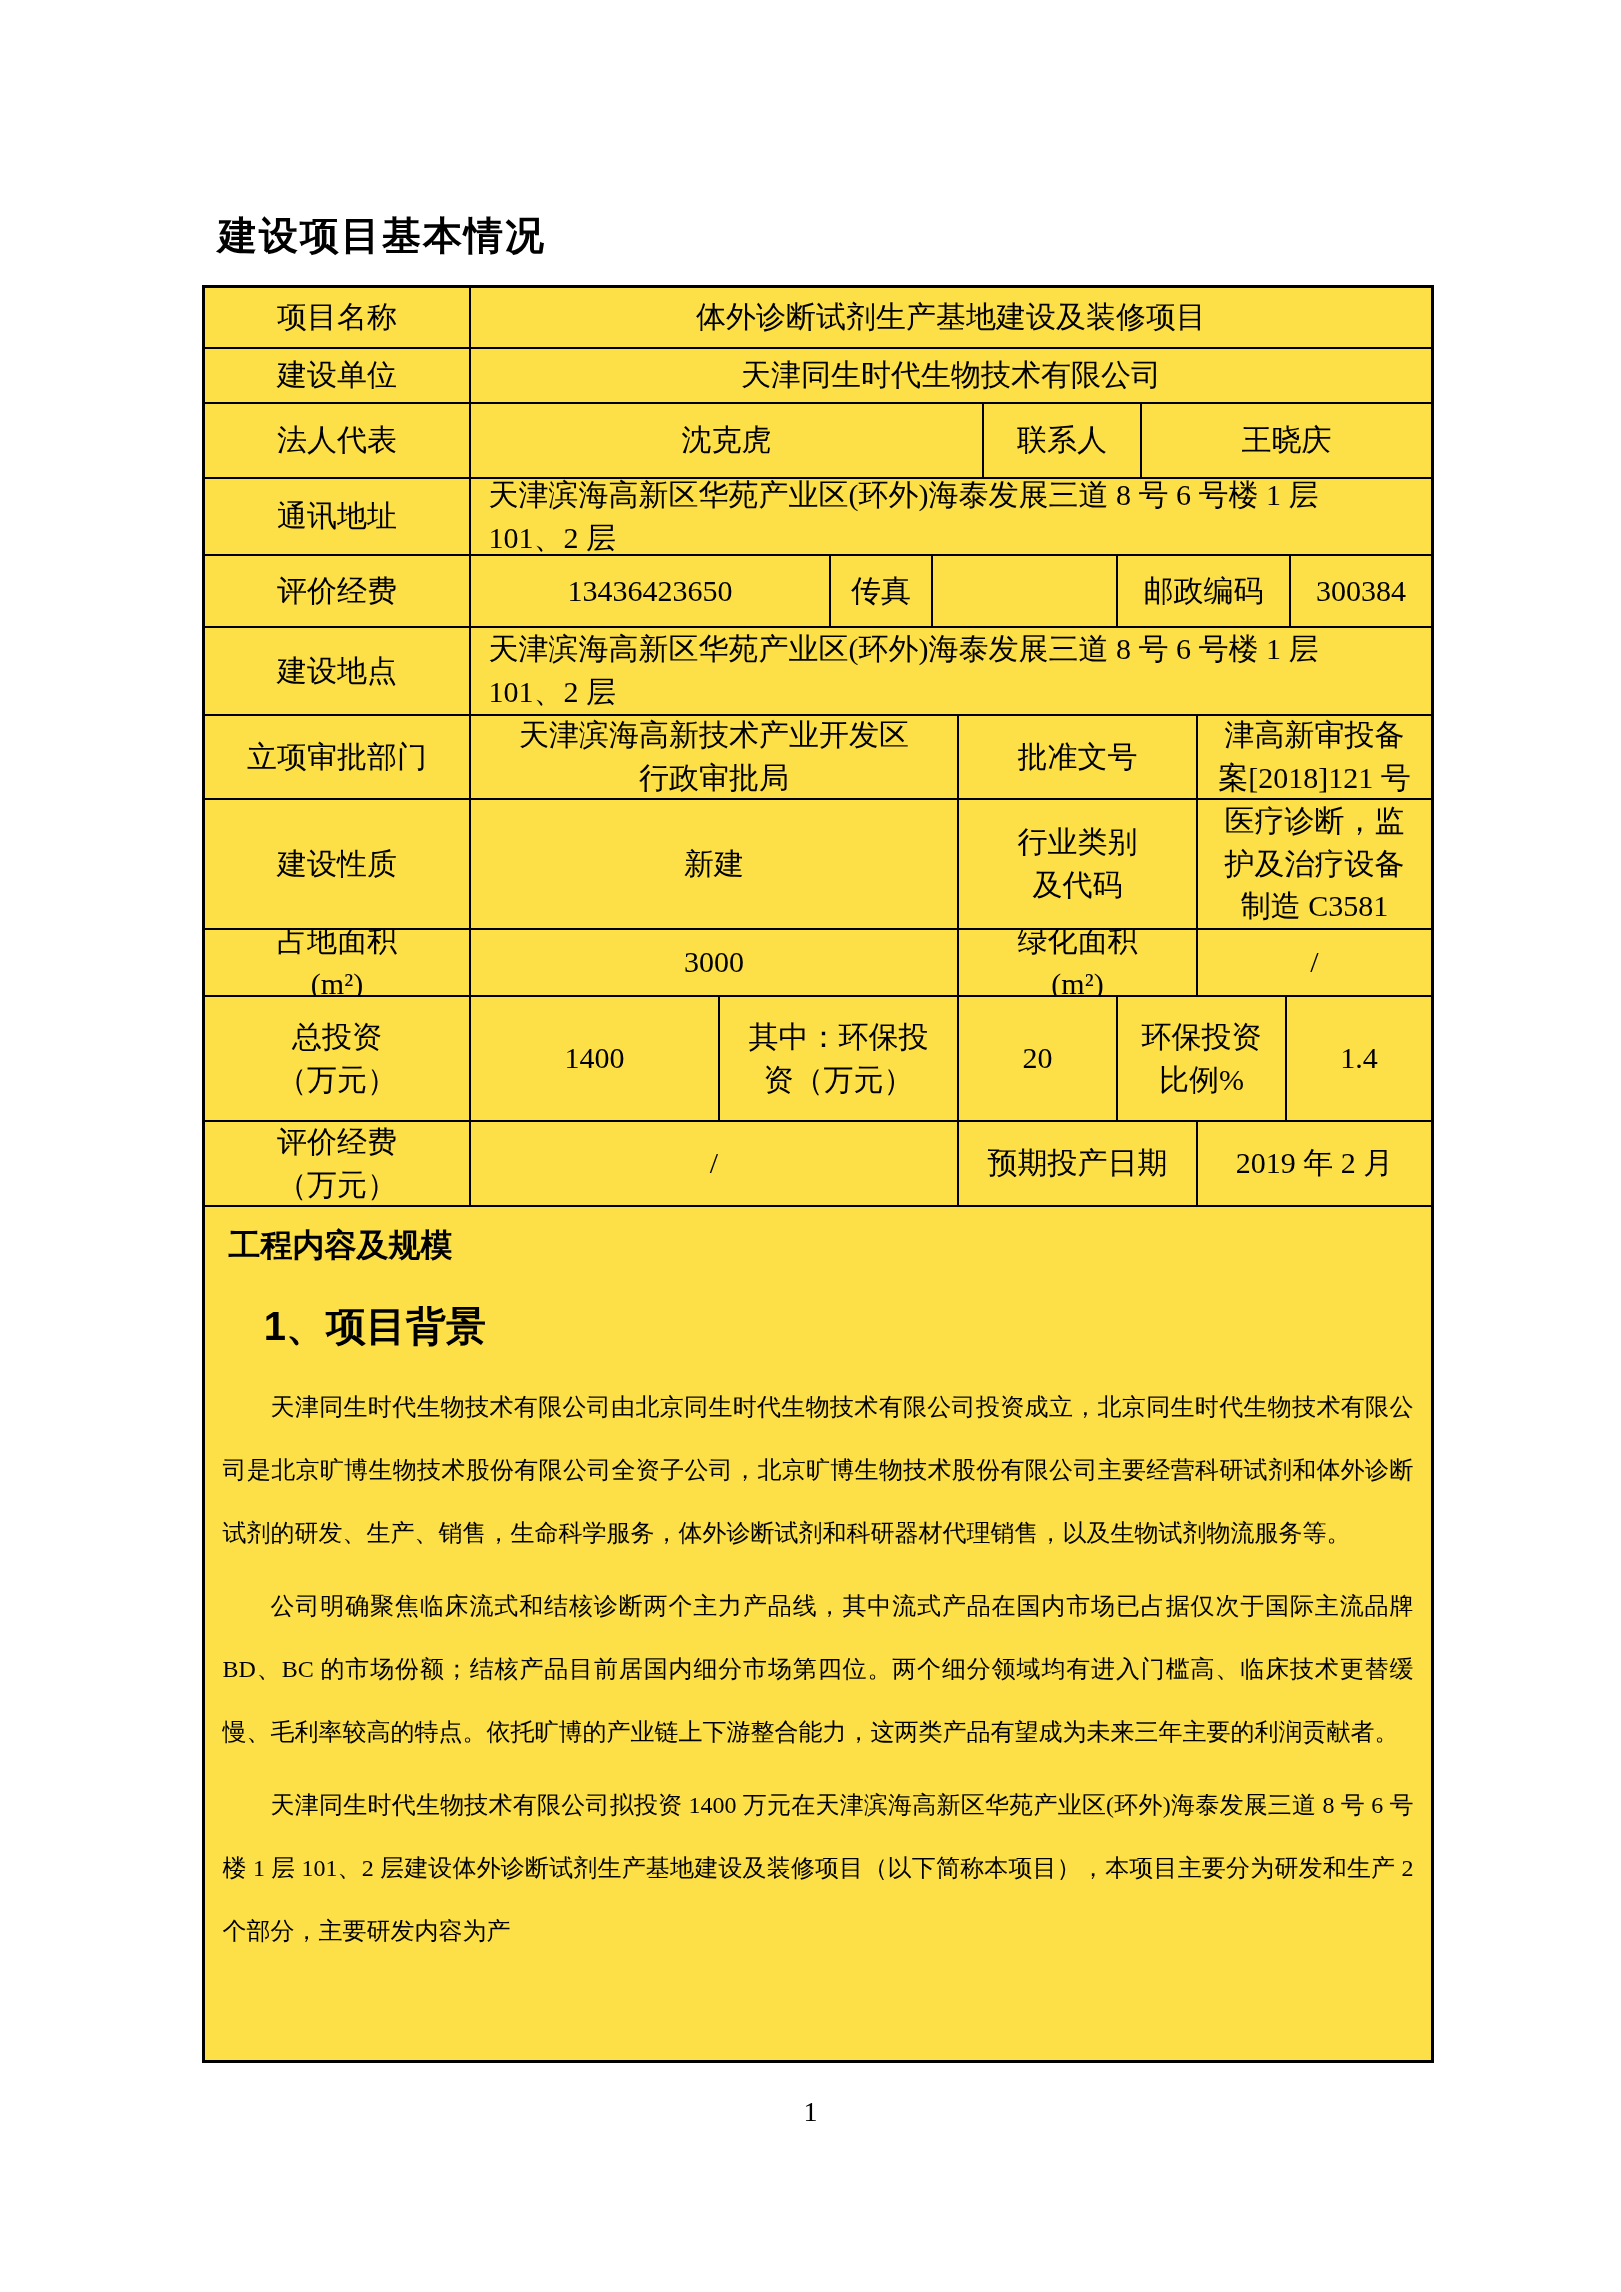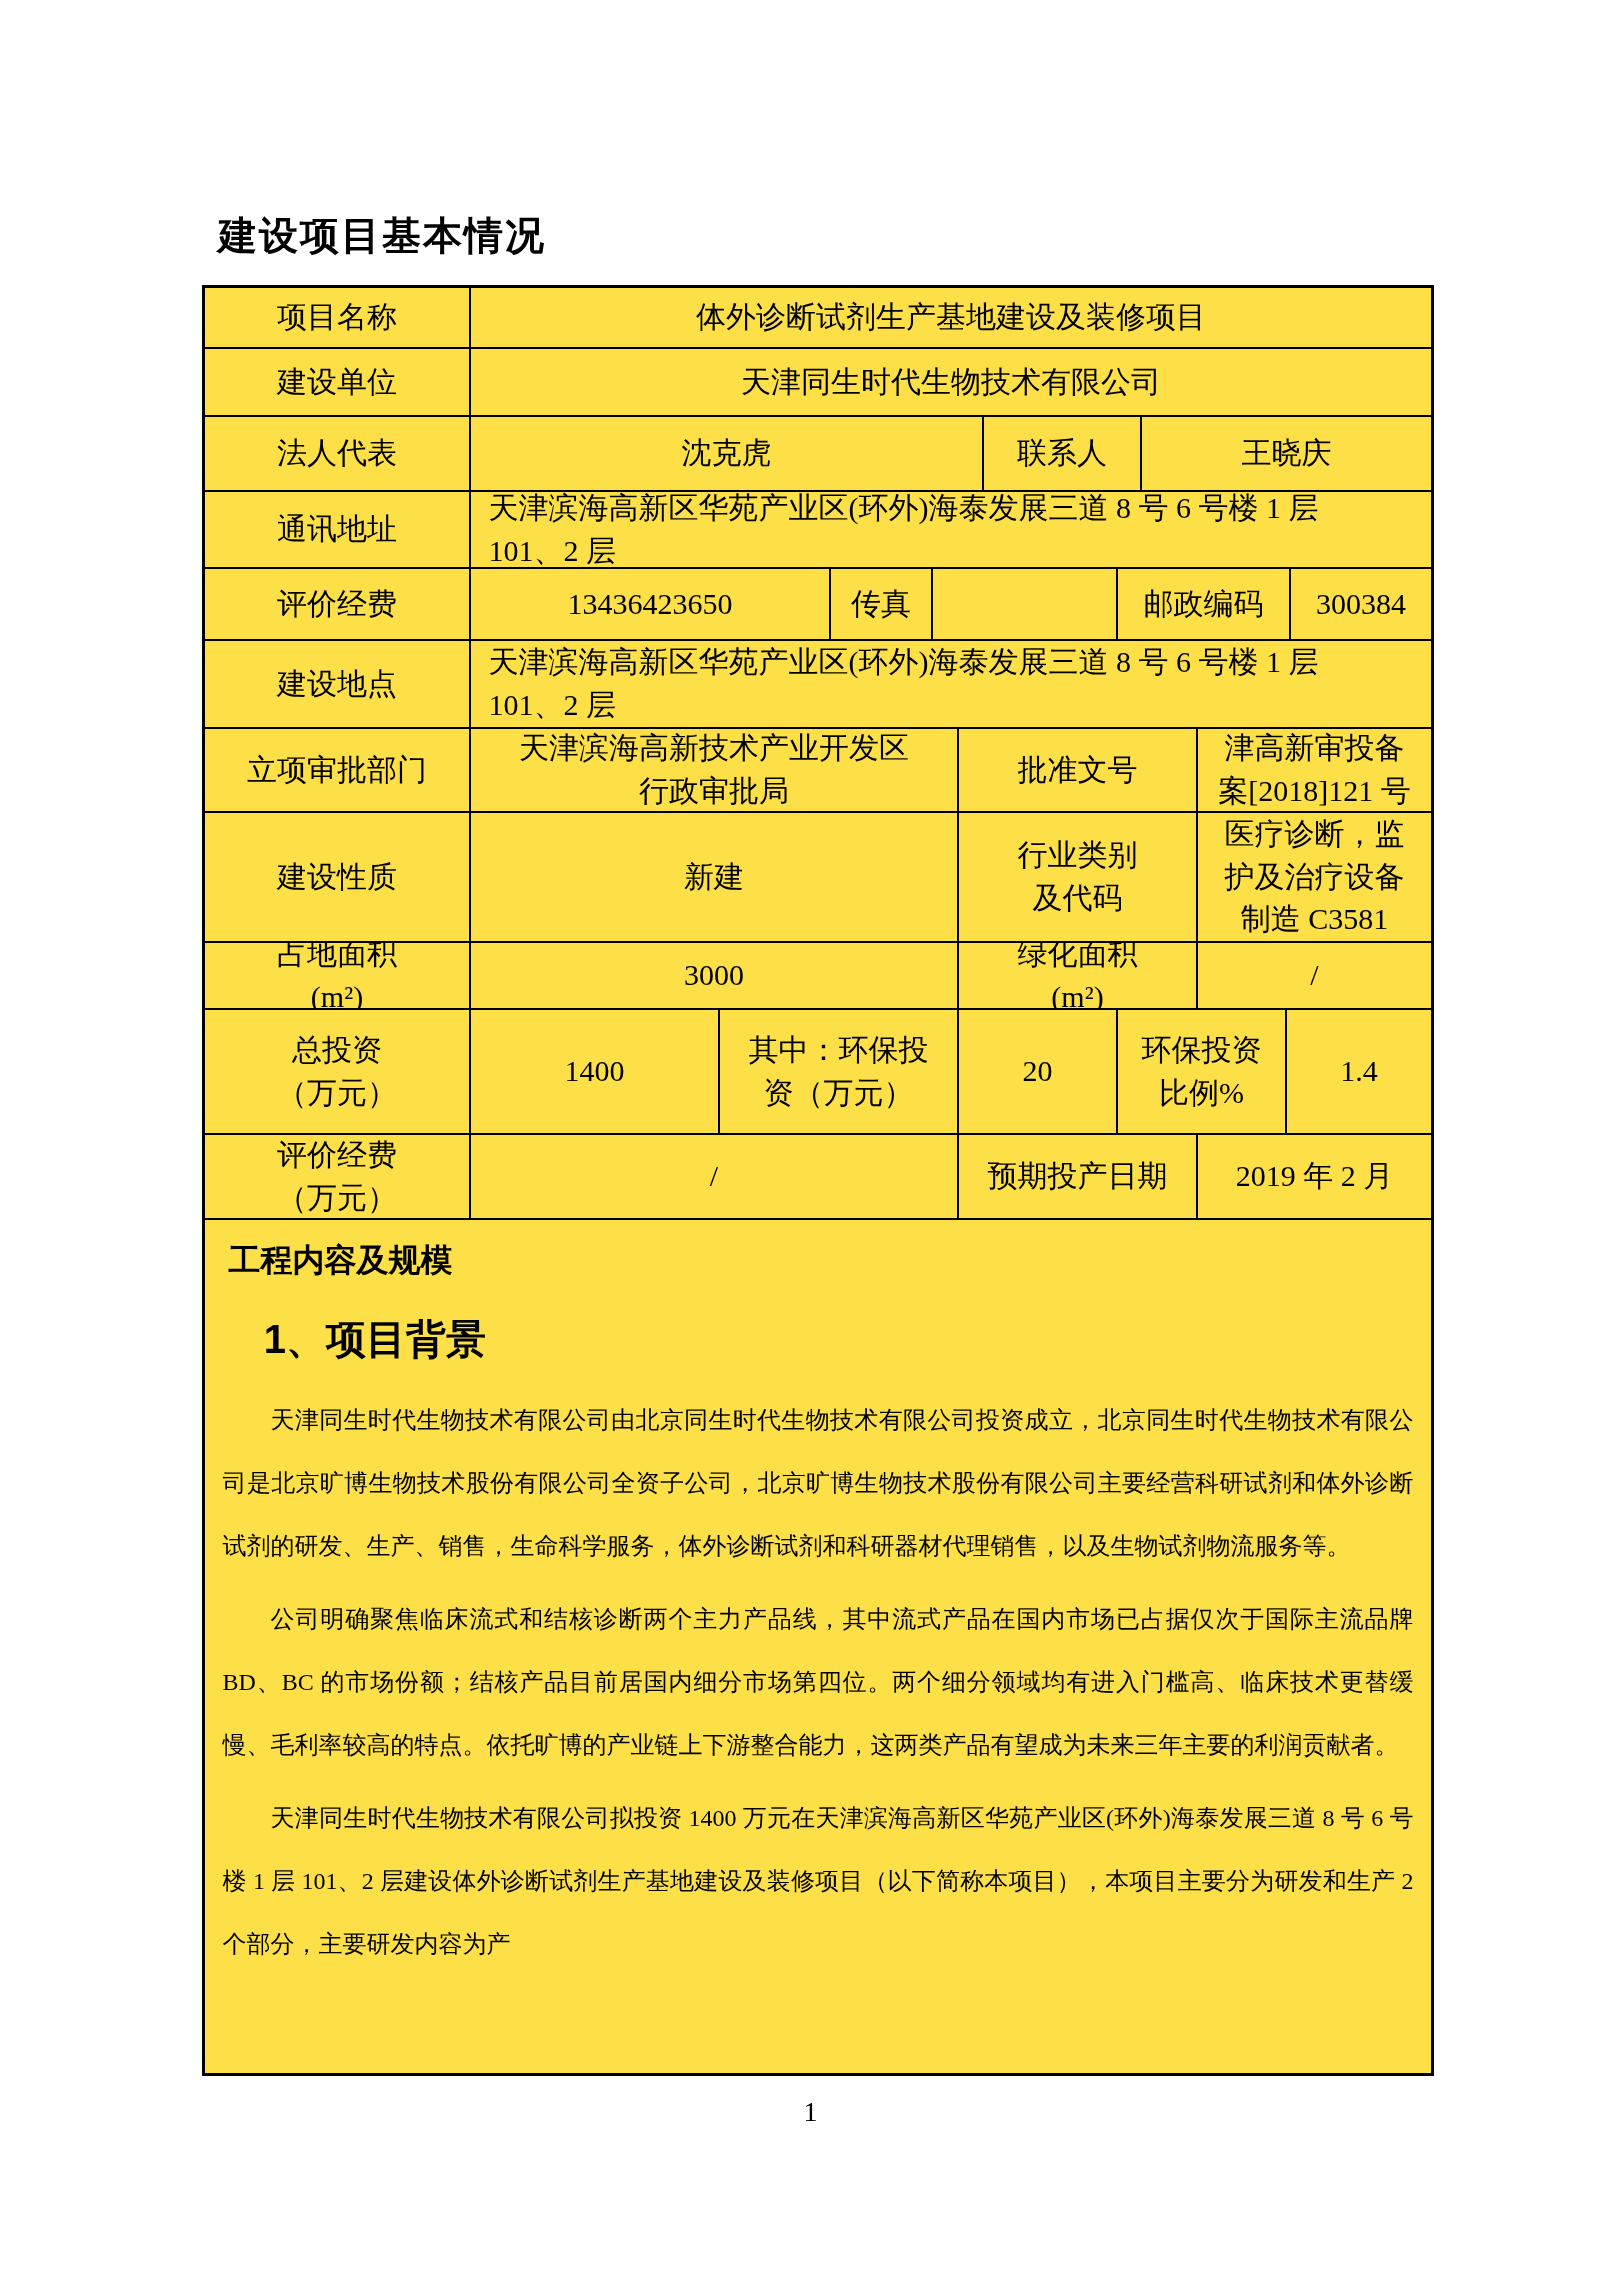--- a/index.html
+++ b/index.html
@@ -55,21 +55,21 @@
     padding-left:17.6px;
     padding-right:13.7px;
   }
   .content-cell{
     display:block;
     text-align:left;
     white-space:normal;
     padding:11.8px 13.7px 0 13.7px;
   }
   .section-title{
-    font-family:Liberation Sans, sans-serif;
+    font-family:Liberation Mono, monospace;
     font-weight:bold;
     font-size:32px;
     margin:5.9px 0 0 9.8px;
   }
   .sub-title{
     font-family:"Liberation Sans","DejaVu Sans",sans-serif;
     font-weight:bold;
     font-size:40px;
     margin:27.4px 0 21.6px 45px;
   }
@@ -95,21 +95,21 @@
 
   <div class="doc-title">建设项目基本情况</div>
 
   <div class="tbl">
 
     <div class="row" style="height:61px">
       <div class="cell" style="flex:0 0 266px">项目名称</div>
       <div class="cell" style="flex:1">体外诊断试剂生产基地建设及装修项目</div>
     </div>
 
-    <div class="row" style="height:68px">
+    <div class="row" style="height:55px">
       <div class="cell" style="flex:0 0 266px">建设单位</div>
       <div class="cell" style="flex:1">天津同生时代生物技术有限公司</div>
     </div>
 
     <div class="row" style="height:75px">
       <div class="cell" style="flex:0 0 266px">法人代表</div>
       <div class="cell" style="flex:0 0 513px">沈克虎</div>
       <div class="cell" style="flex:0 0 158px">联系人</div>
       <div class="cell" style="flex:1">王晓庆</div>
     </div>

